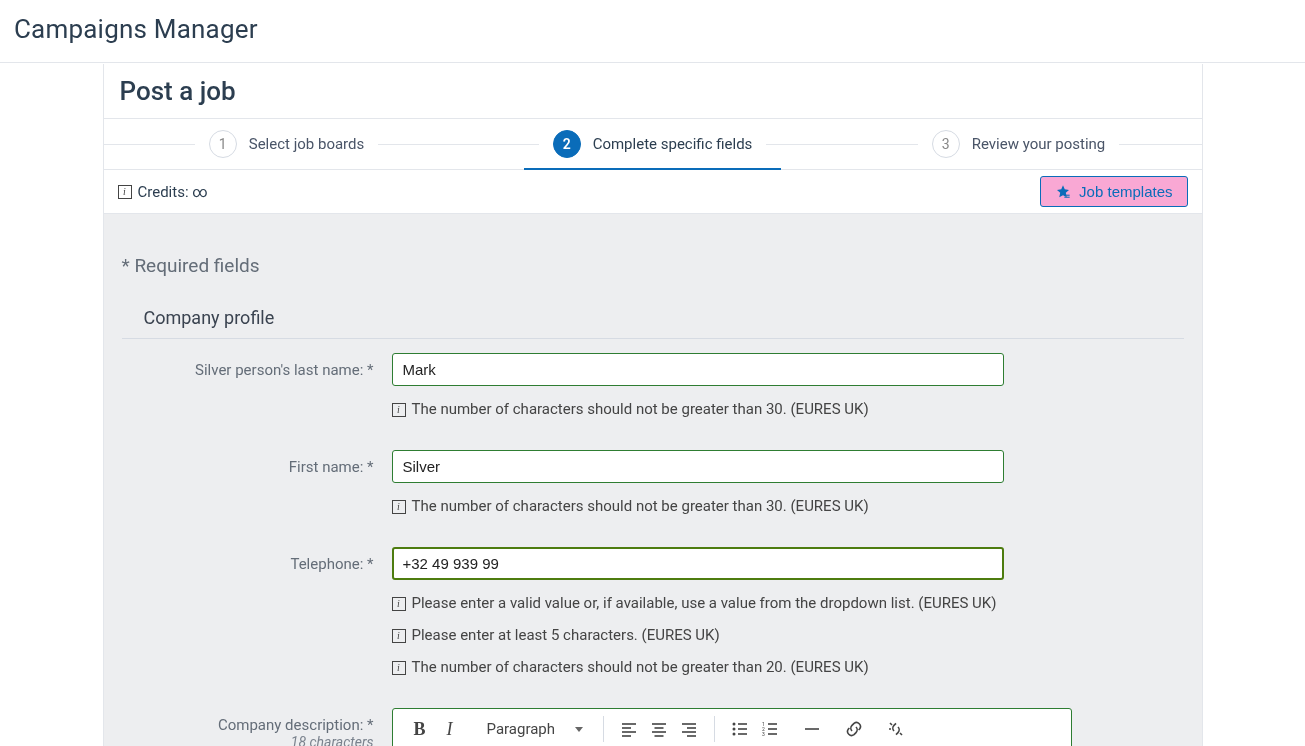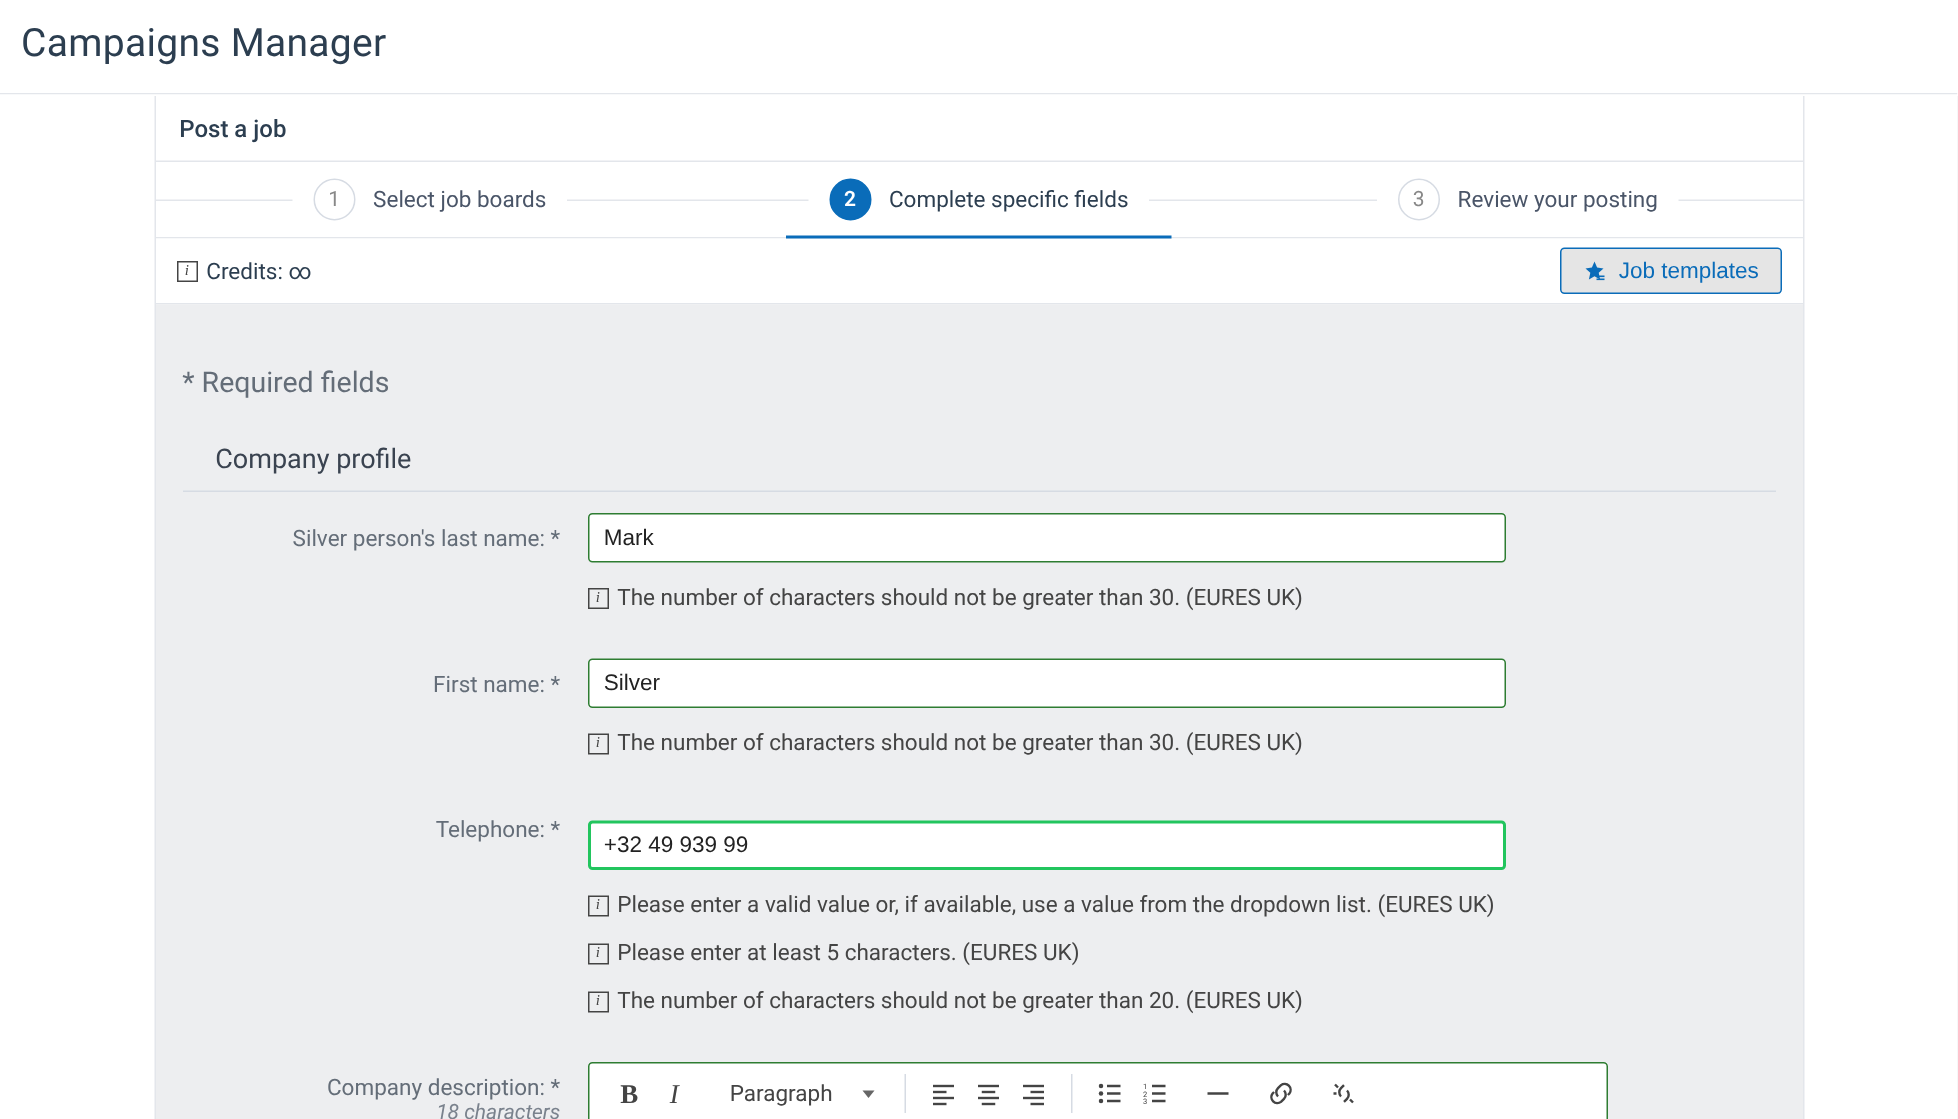--- a/index.html
+++ b/index.html
@@ -28,21 +28,21 @@
     overflow-y: scroll;
     background: #fff;
   }
   .panel-wrap {
     margin: 0 auto;
     width: 1100px;
     border-left: 1px solid #e3e6eb;
     border-right: 1px solid #e3e6eb;
   }
   .panel-title {
-    font-size: 16px;
+    font-size: 26px;
     color: #2c3e50;
     padding: 12px 16px 12px 16px;
     font-weight: 500;
     border-bottom: 1px solid #e3e6eb;
   }
   
   .stepper {
     display: flex;
     align-items: center;
     border-bottom: 1px solid #e3e6eb;
@@ -118,21 +118,21 @@
     font-family: Georgia, serif;
     font-style: italic;
     color:#444;
     flex-shrink:0;
     line-height:1;
   }
   .job-templates-btn {
     display:flex; align-items:center; gap:8px;
     border:1px solid #0a6cb9;
     color:#0a6cb9;
-    background:#e5e5e5;
+    background:#f9a8d4;
     padding: 6px 14px;
     border-radius:3px;
     cursor:pointer;
     font-size:15px;
   }
   .star-icon {
     width:16px; height:16px;
     position:relative;
     display:inline-block;
   }
@@ -181,23 +181,22 @@
     max-width: 100%;
     border: 1px solid #2e7d32;
     border-radius: 3px;
     font-size: 15px;
     padding: 7px 10px;
     background:#fff;
     color:#222;
     outline:none;
   }
   .text-input.focused {
-    border: 2px solid #22c55e;
+    border: 2px solid #4d7c0f;
     padding: 6px 9px;
-    margin-top: 11px;
   }
   .hint-line {
     display:flex; align-items:center; gap:6px;
     color:#444;
     font-size: 15px;
     margin-top: 14px;
   }
   .hint-line .info-icon { margin-top:1px; }
   
   .rte-wrap {

